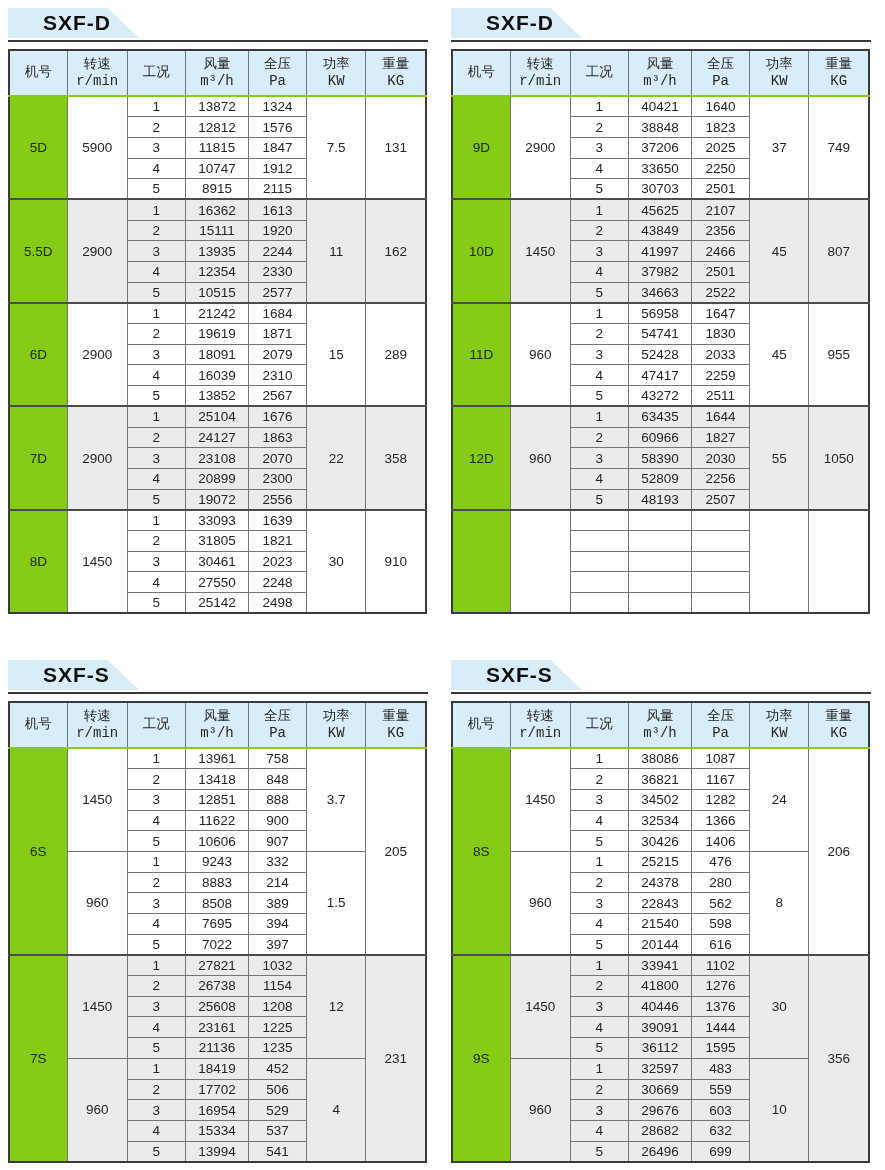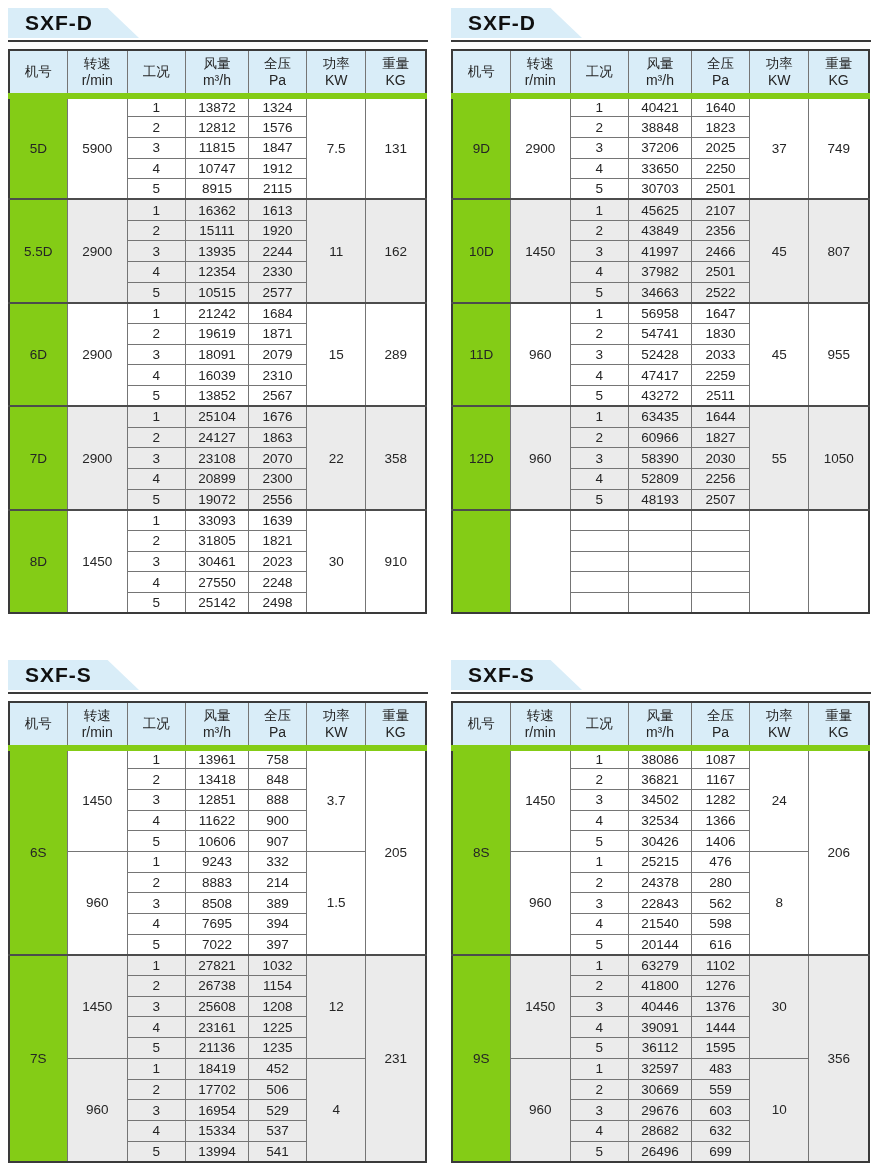--- a/index.html
+++ b/index.html
@@ -8,35 +8,35 @@
     font-family:"Liberation Sans","DejaVu Sans",sans-serif;color:#222;
   }
   .block{position:absolute;width:420px;}
   #b0{left:8px;top:8px;}
   #b1{left:451px;top:8px;}
   #b2{left:8px;top:660px;}
   #b3{left:451px;top:660px;}
   .ribbon{
     width:131px;height:30px;background:#d9edf8;
     clip-path:polygon(0 0,76% 0,100% 100%,0 100%);
-    display:flex;align-items:center;padding-left:17px;box-sizing:border-box;
+    display:flex;align-items:center;padding-left:35px;box-sizing:border-box;
   }
   .ribbon span{font-size:21px;font-weight:700;letter-spacing:1px;color:#101010;}
   .rule{height:2px;background:#3a3a3a;margin-top:2px;}
   .tbl{margin-top:7px;}
   .tbl table{
     border-collapse:collapse;table-layout:fixed;width:419px;
     border:2px solid #3a3a3a;
   }
   .tbl th,.tbl td{
     border:1px solid #757575;text-align:center;vertical-align:middle;
     padding:0;font-size:13.5px;color:#252525;overflow:hidden;
   }
   .tbl thead tr{height:46px;}
-  .tbl thead{border-bottom:6px solid #84cc16;}
+  .tbl thead{border-bottom:2px solid #84cc16;font-family:Liberation Mono, monospace;}
   .tbl tbody{border-top:2px solid #4c4c4c;}
   .tbl tbody tr{height:20.7px;}
   .tbl th{background:#d9edf8;font-weight:400;}
   .h-main{font-size:13.5px;line-height:1.2;}
   .h-sub{font-size:14px;line-height:1.15;text-align:center;}
   tbody.shade td{background:#ebebeb;}
   tbody.plain td{background:#ffffff;}
   .tbl td.model{background:#84cc16;}
 </style>
 </head>
@@ -720,21 +720,21 @@
             <td>5</td>
             <td>20144</td>
             <td>616</td>
           </tr>
         </tbody>
         <tbody class="shade">
           <tr>
             <td class="model" rowspan="10">9S</td>
             <td class="speed" rowspan="5">1450</td>
             <td>1</td>
-            <td>63279</td>
+            <td>33941</td>
             <td>1102</td>
             <td class="power" rowspan="5">30</td>
             <td class="weight" rowspan="10">356</td>
           </tr>
           <tr>
             <td>2</td>
             <td>41800</td>
             <td>1276</td>
           </tr>
           <tr>

